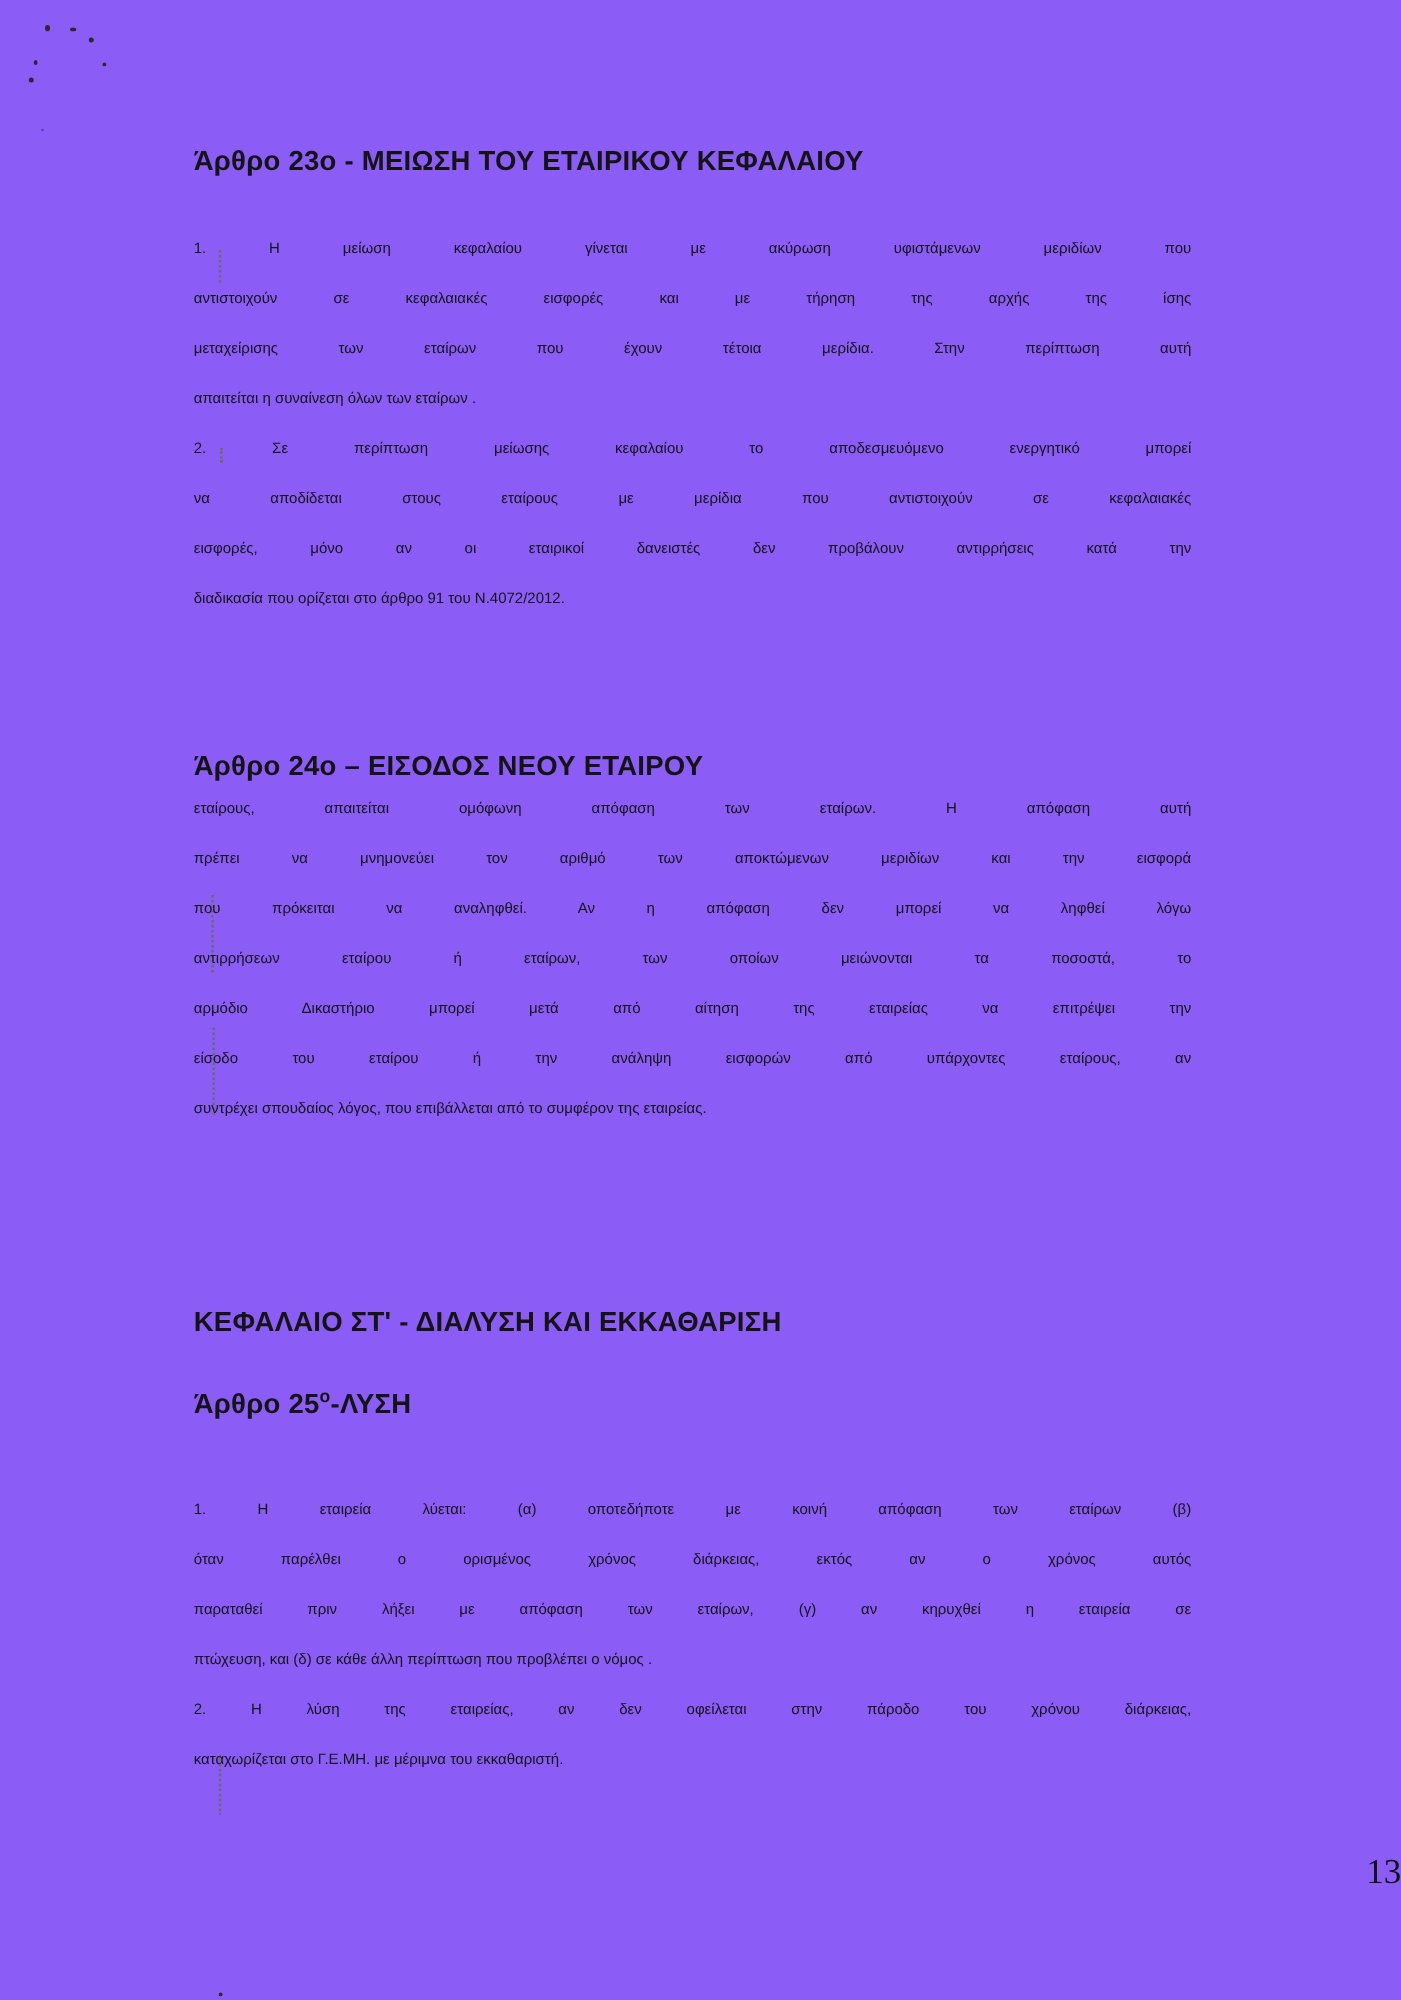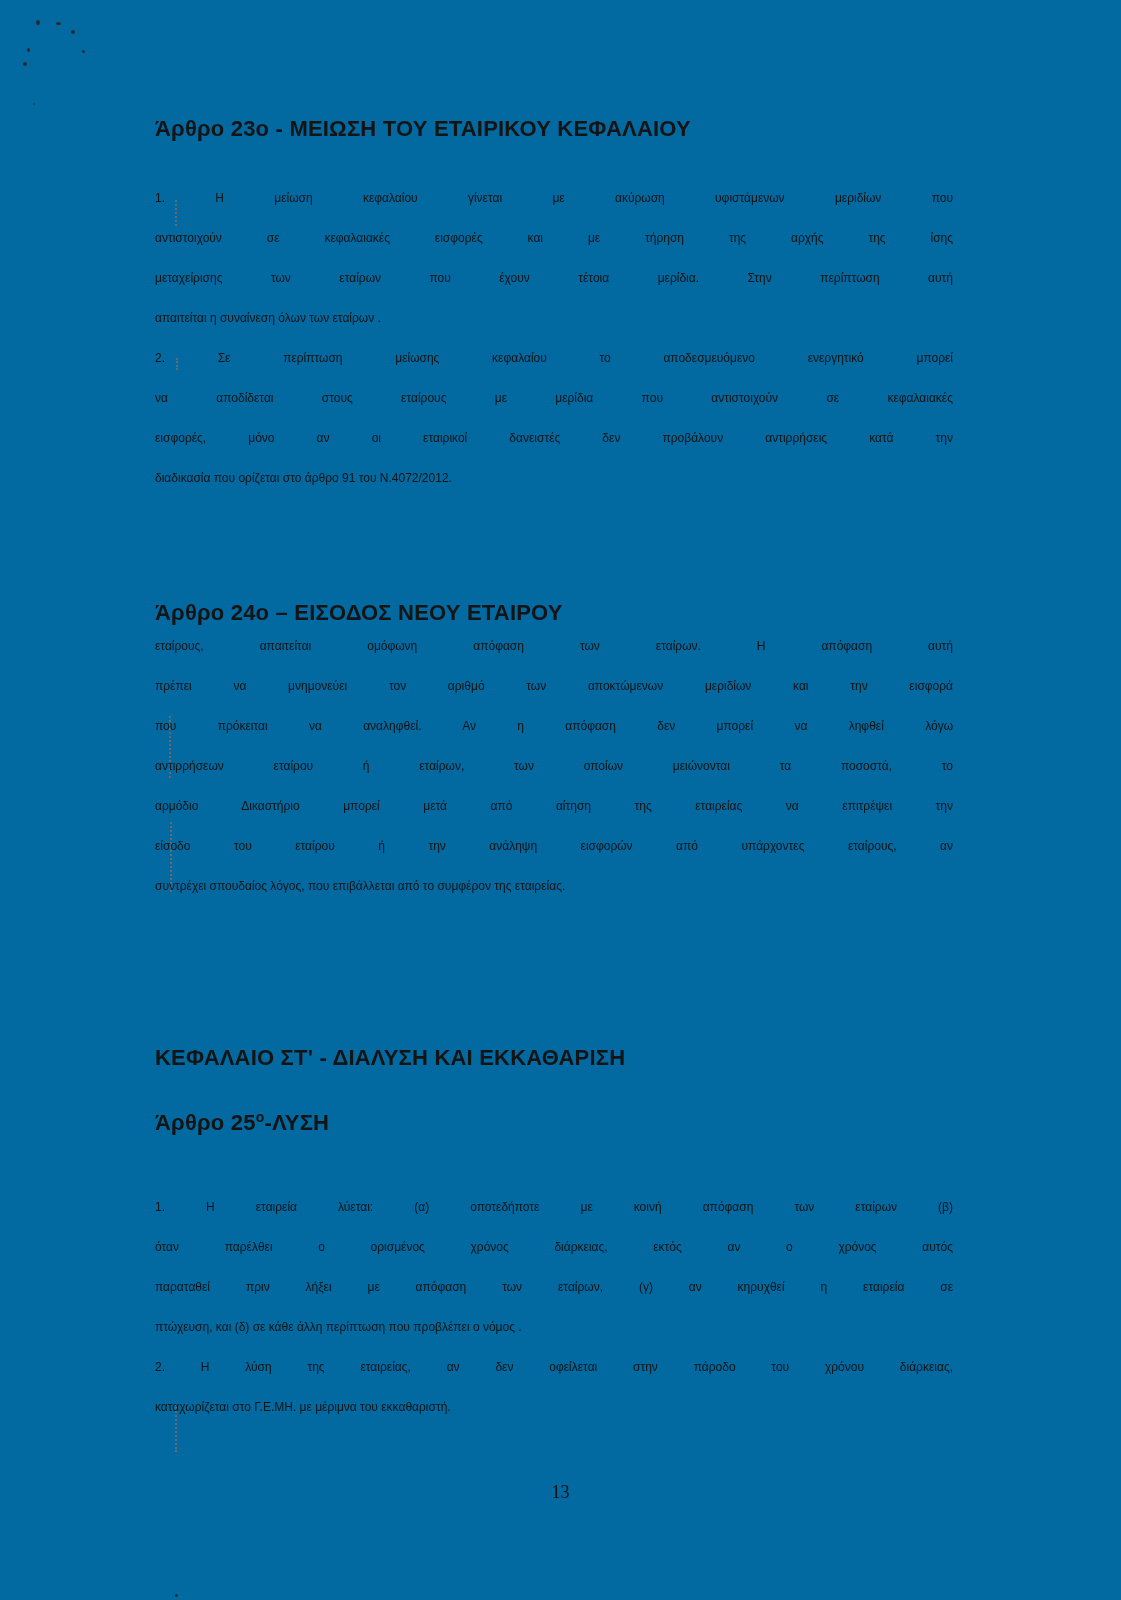--- a/index.html
+++ b/index.html
@@ -4,21 +4,21 @@
 <style>
   html, body {
     margin: 0;
     padding: 0;
     background: #ffffff;
   }
   .page {
     position: relative;
     width: 1121px;
     height: 1600px;
-    background: #0369a1;
+    background: #8b5cf6;
     overflow: hidden;
     font-family: "Liberation Sans", sans-serif;
     color: #141414;
   }
   .content {
     position: absolute;
     left: 155px;
     top: 0;
     width: 798px;
     height: 100%;
@@ -54,23 +54,23 @@
   }
   .line.fit {
     text-align: justify;
     text-align-last: justify;
   }
   .page-number {
     position: absolute;
     top: 1482px;
     left: 0;
     width: 100%;
-    text-align: center;
+    text-align: right;
     font-family: "Liberation Serif", serif;
-    font-size: 18px;
+    font-size: 28px;
     color: #111;
   }
   
   .speck {
     position: absolute;
     background: #2a2a2a;
     border-radius: 50%;
   }
   .dotline {
     position: absolute;

